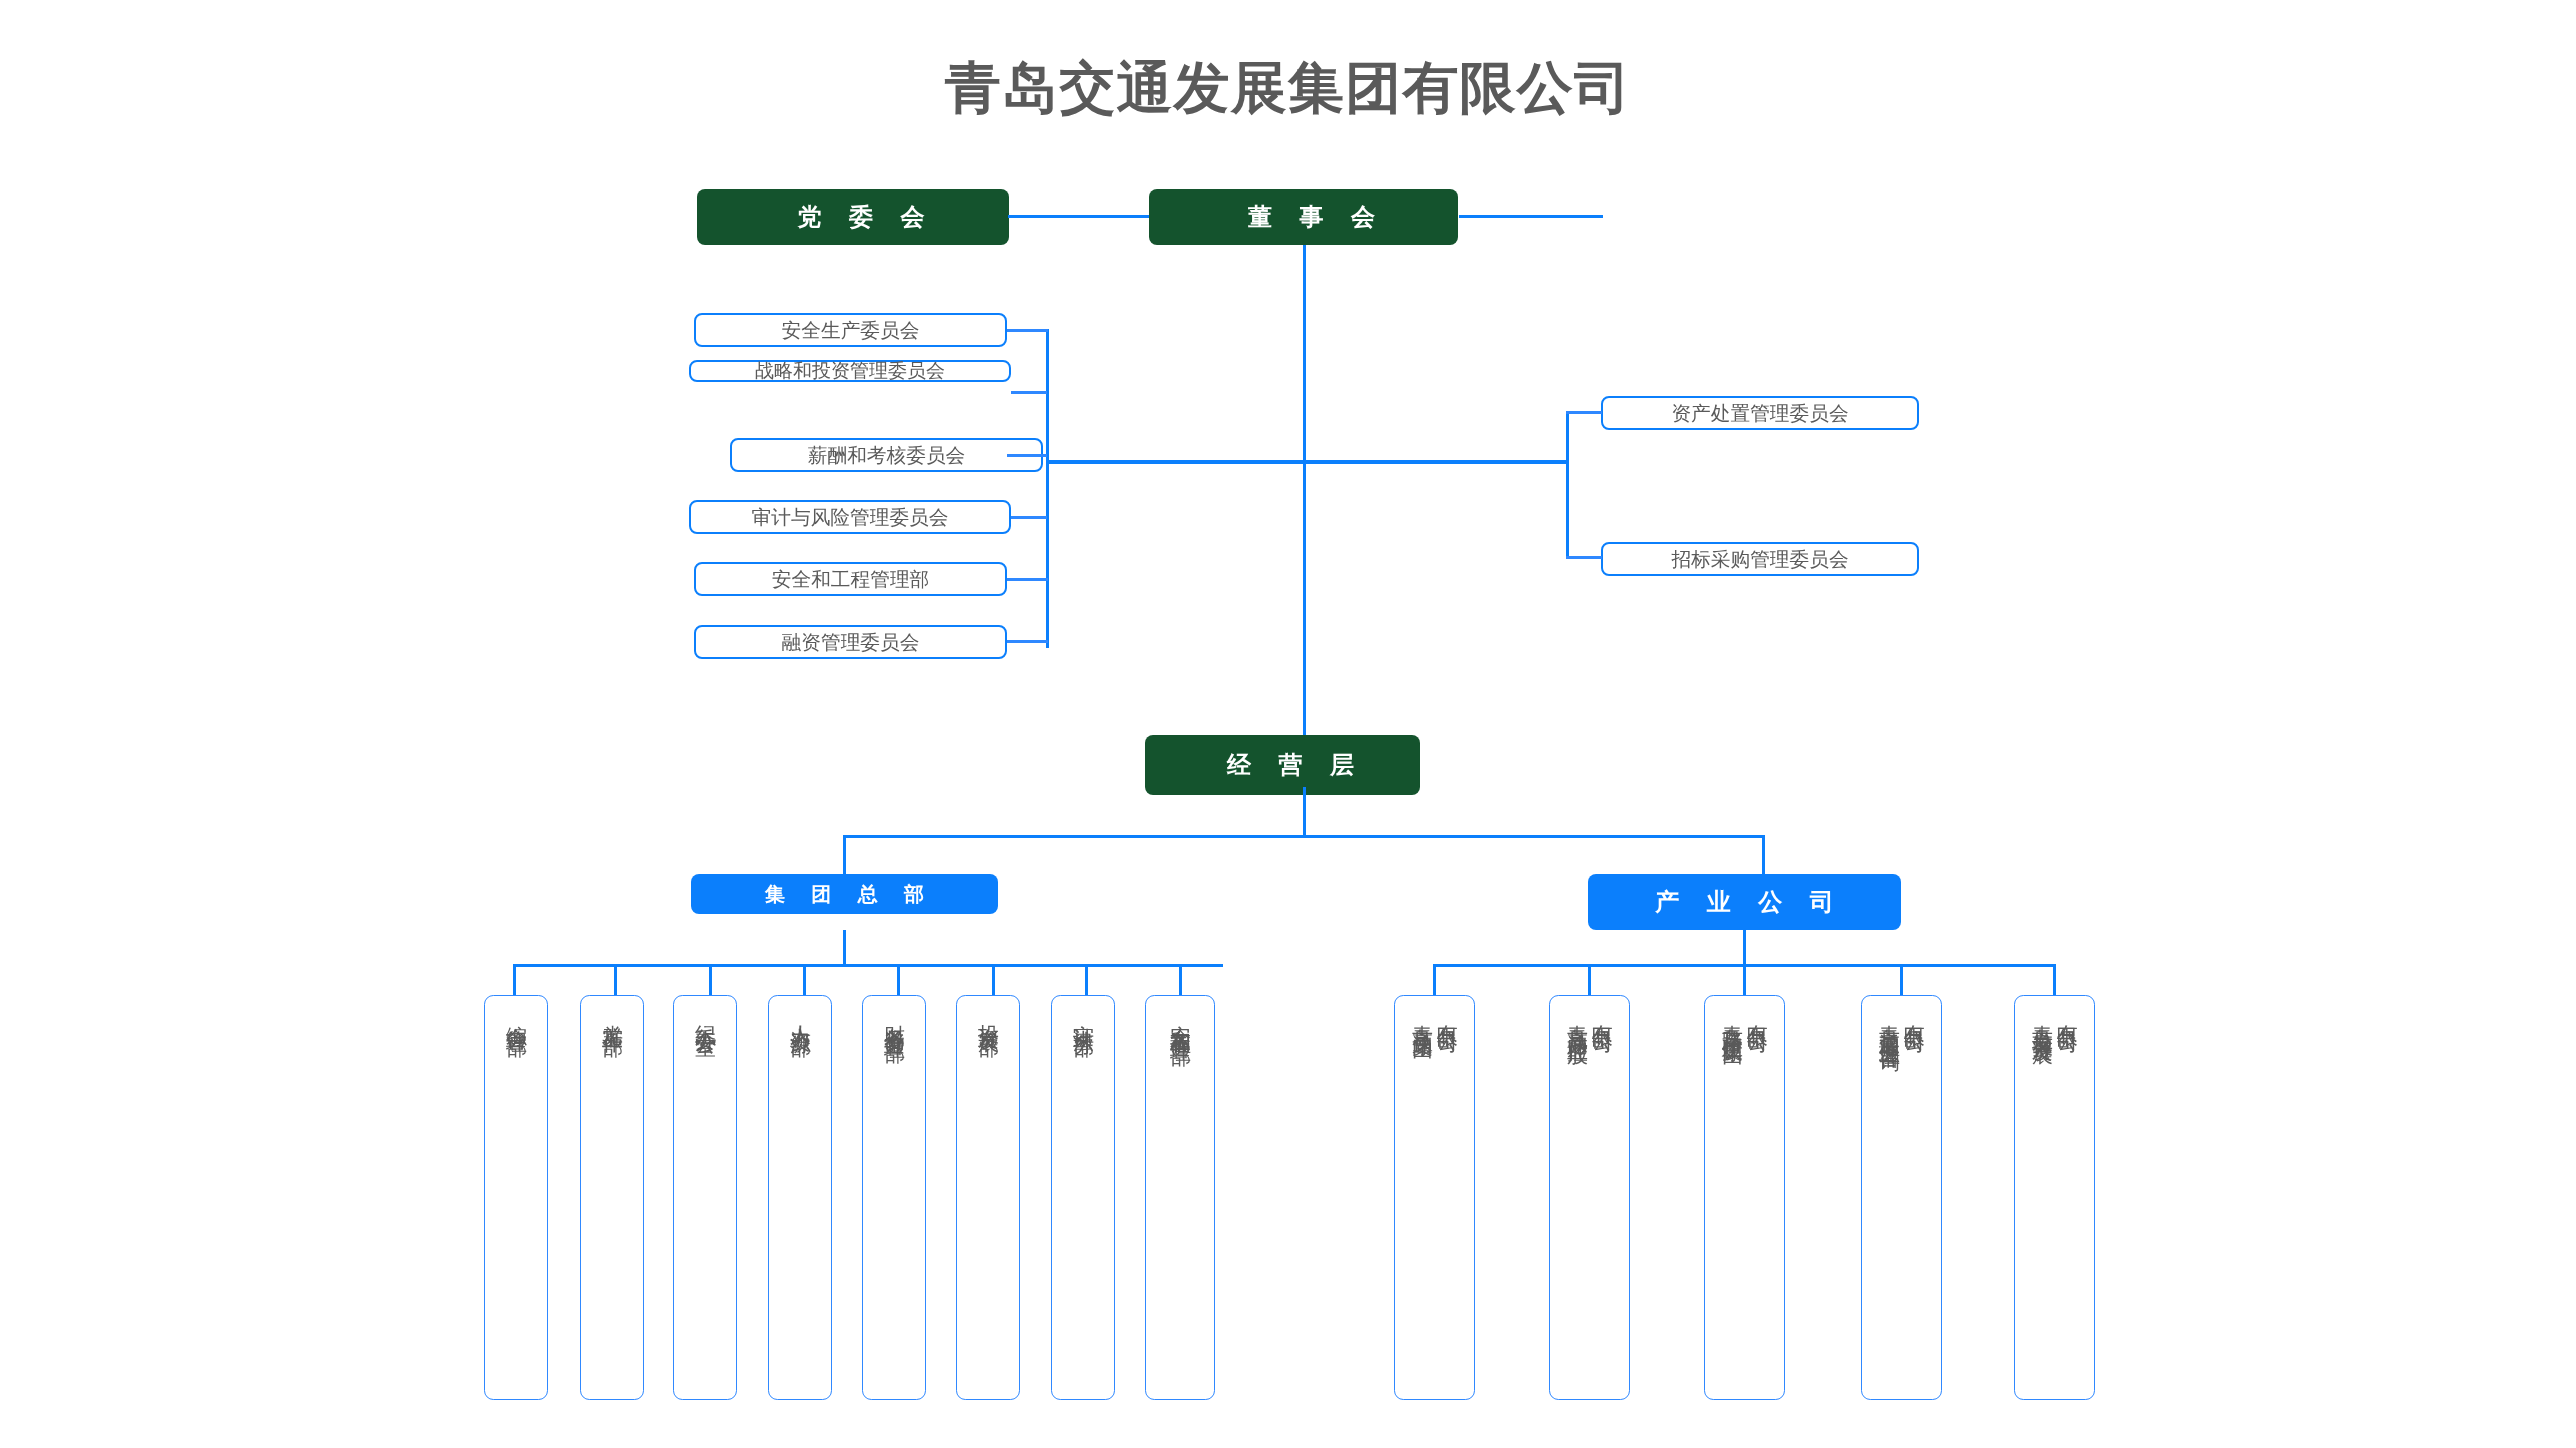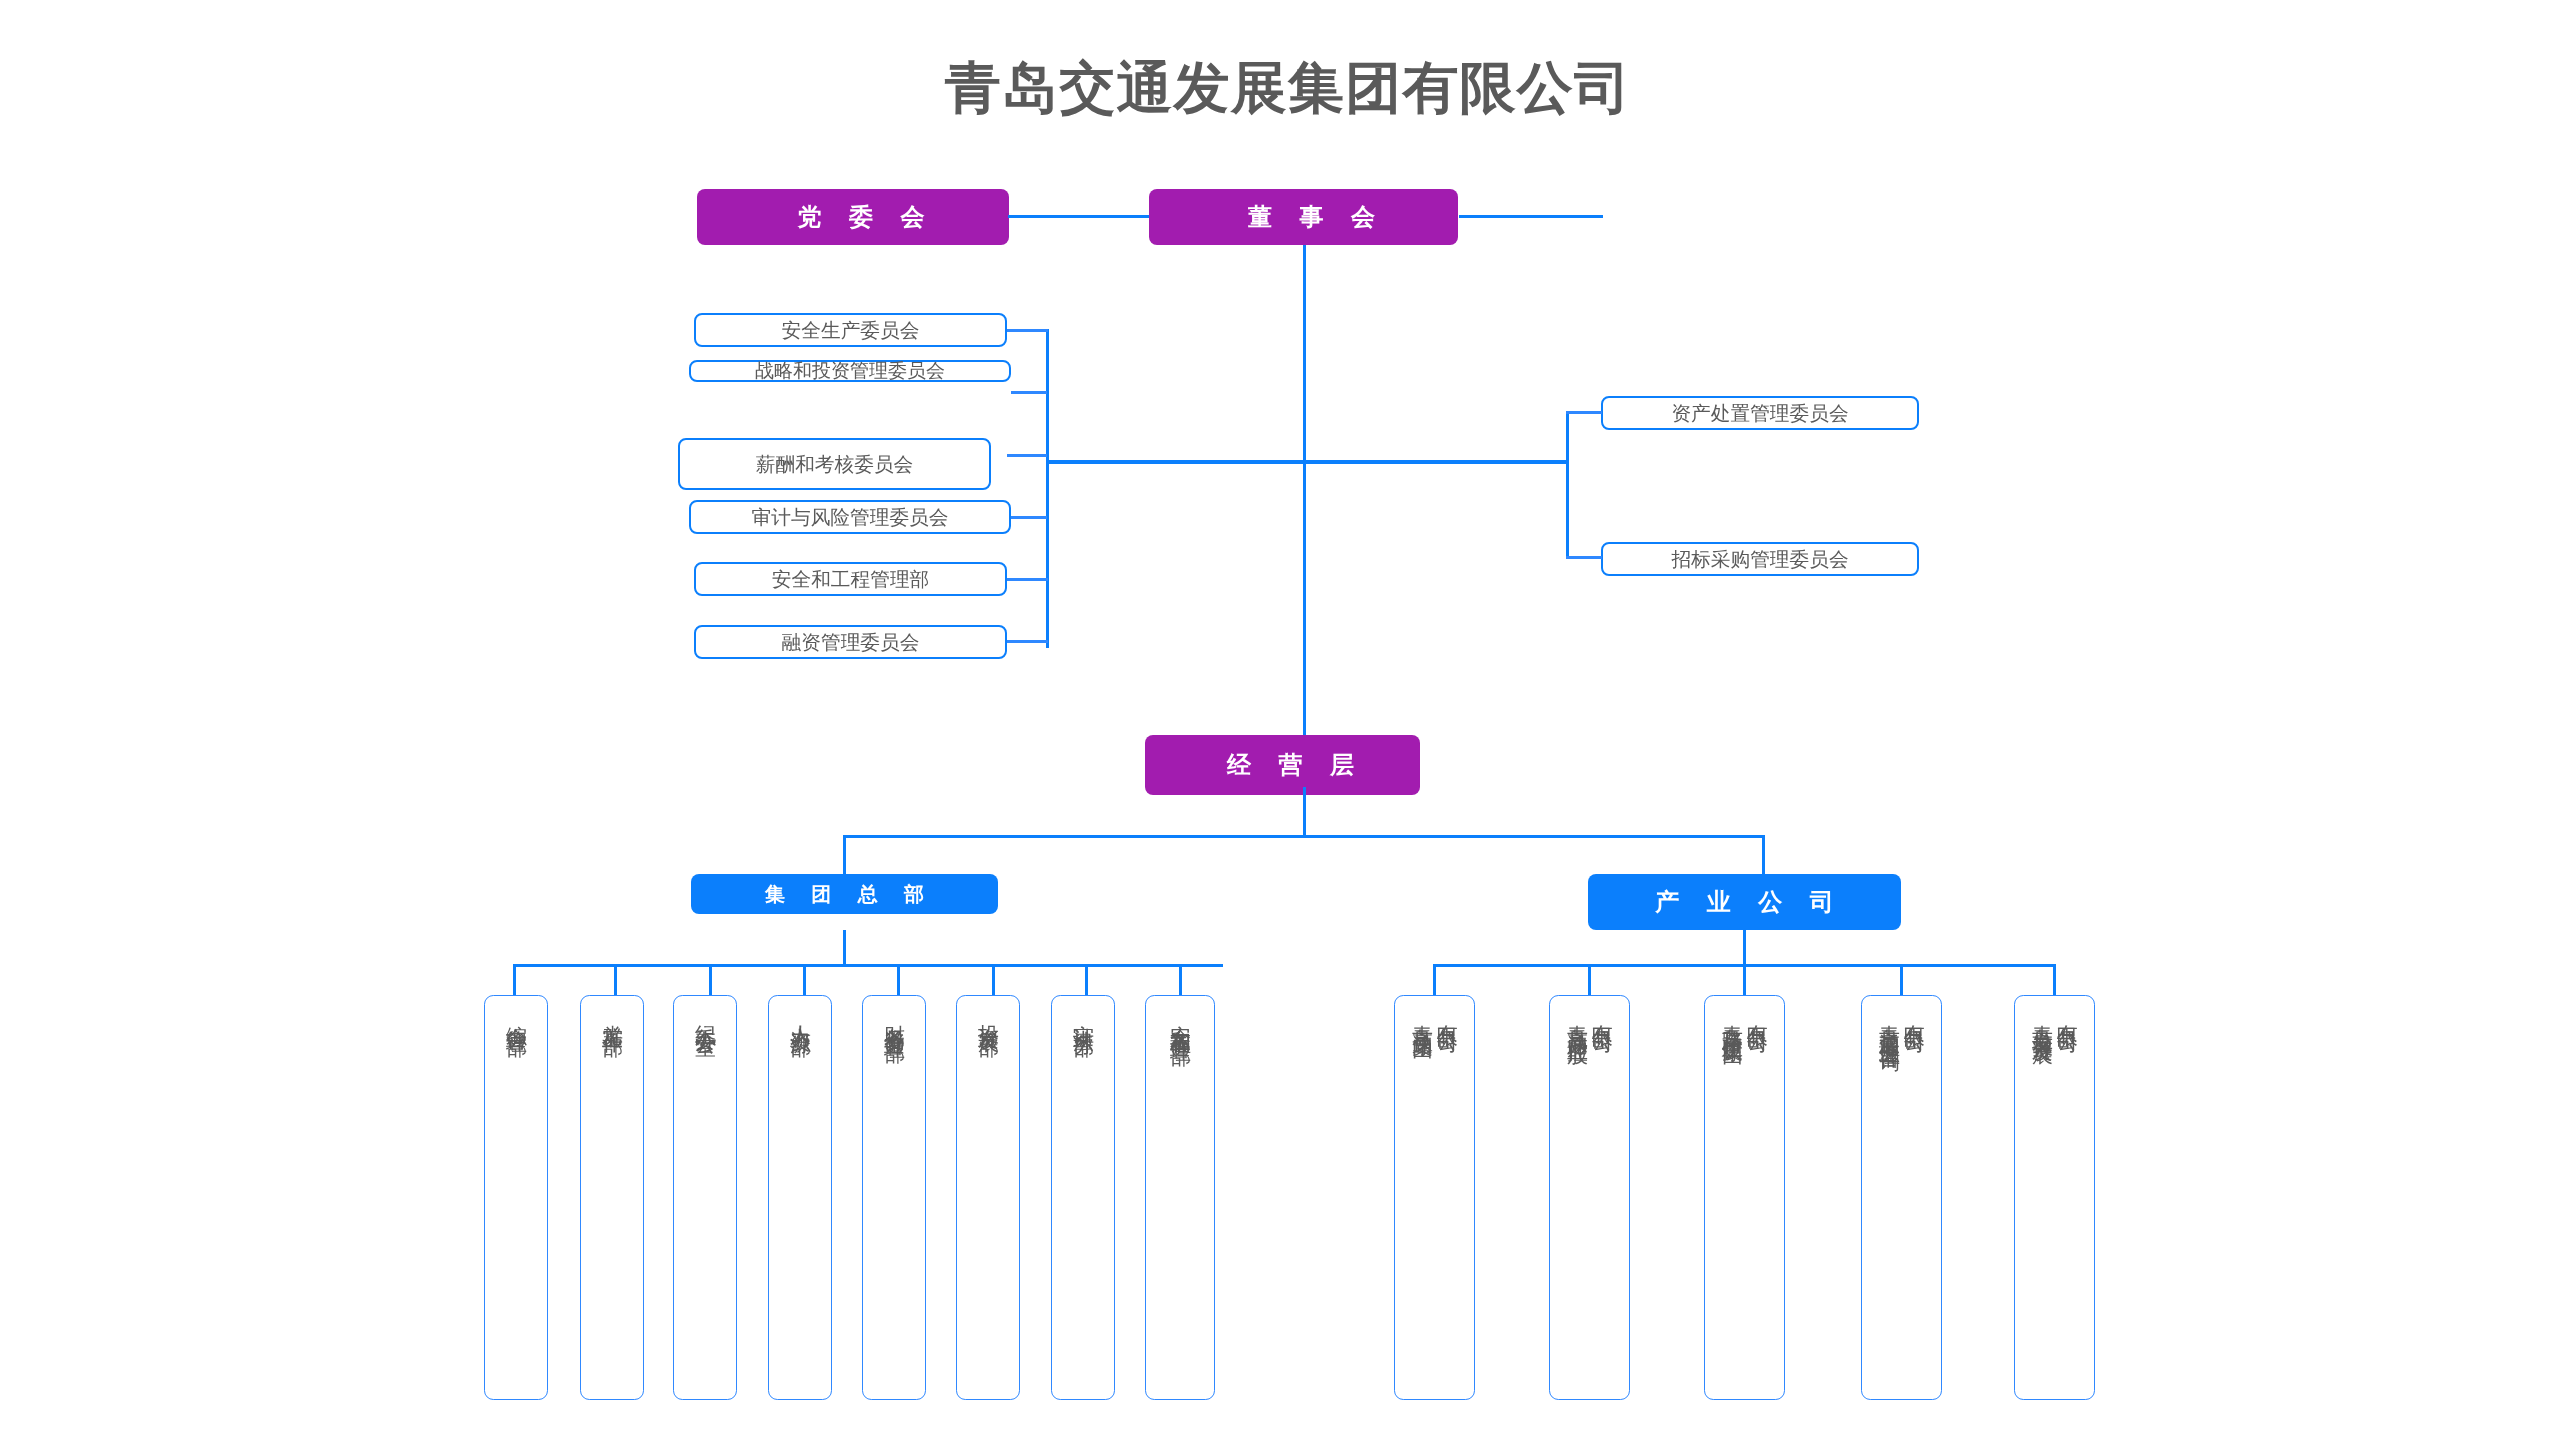--- a/index.html
+++ b/index.html
@@ -16,21 +16,21 @@
     white-space:nowrap;
   }
 
   
   .solid{
     position:absolute;border-radius:8px;
     display:flex;align-items:center;justify-content:center;
     color:#ffffff;font-weight:bold;box-sizing:border-box;
     letter-spacing:10.4px;text-indent:10.4px;white-space:nowrap;
   }
-  .solid.dark{background:#a21caf;padding-left:16px;}
+  .solid.dark{background:#14532d;padding-left:16px;}
   .solid.bright{background:#0b7ffc;}
 
   
   .outline{
     position:absolute;box-sizing:border-box;
     border:2.3px solid #0b7ffc;border-radius:8px;background:#ffffff;
     display:flex;align-items:center;justify-content:center;
     color:#5a5a5a;white-space:nowrap;
   }
 
@@ -85,21 +85,21 @@
   <div class="outline" style="left:694px;top:313px;width:313px;height:34px;font-size:19.7px;">
     <span>安全生产委员会</span>
   </div>
   <div class="ln h thin" style="left:1007px;top:329px;width:41px;height:2.9px;"></div>
 
   <div class="outline" style="left:689px;top:360px;width:322px;height:22px;font-size:19px;">
     <span>战略和投资管理委员会</span>
   </div>
   <div class="ln h thin" style="left:1011px;top:391px;width:36px;height:2.9px;"></div>
 
-  <div class="outline" style="left:678px;top:438px;width:313px;height:52px;font-size:19.7px;">
+  <div class="outline" style="left:730px;top:438px;width:313px;height:34px;font-size:19.7px;">
     <span>薪酬和考核委员会</span>
   </div>
   <div class="ln h thin" style="left:1007px;top:454px;width:40px;height:2.9px;"></div>
 
   <div class="outline" style="left:689px;top:500px;width:322px;height:34px;font-size:19.7px;">
     <span>审计与风险管理委员会</span>
   </div>
   <div class="ln h thin" style="left:1011px;top:516px;width:36px;height:2.9px;"></div>
 
   <div class="outline" style="left:694px;top:562px;width:313px;height:34px;font-size:19.7px;">

